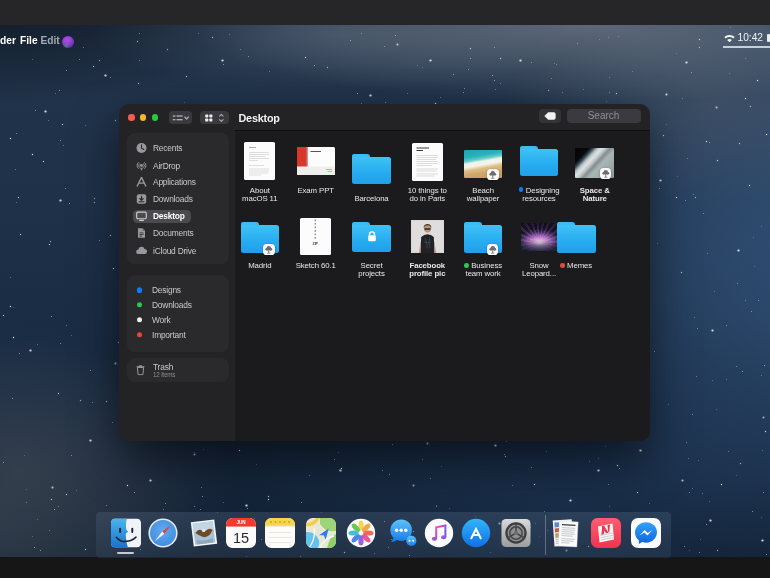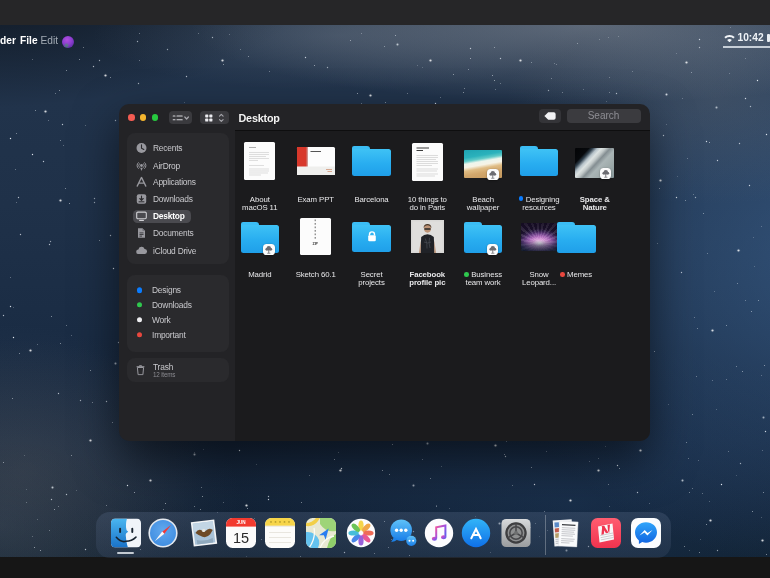--- a/index.html
+++ b/index.html
@@ -67,33 +67,33 @@
 .srow { position:absolute; left:0; width:100%; height:17.2px; }
 .sico { position:absolute; left:17px; top:50%; transform:translateY(-50%); width:11px; height:11px; color:#98989e; }
 .sico svg { display:block; width:11px; height:11px; }
 .stext { position:absolute; left:34px; top:50%; transform:translateY(-50%); font-size:8.4px; letter-spacing:-0.2px; color:#c9c9cd; white-space:nowrap; }
 #s-sel { left:14px; top:106.6px; width:57.5px; height:13px; border-radius:4.5px; background:#4a4a4f; }
 .sdot { position:absolute; left:17.5px; top:50%; transform:translateY(-50%); width:5.4px; height:5.4px; border-radius:50%; }
 
 
 .cell { position:absolute; width:56px; text-align:center; color:#e8e8ea; font-size:7.8px; line-height:8.4px; letter-spacing:-0.1px; }
 .icoArea { position:relative; width:56px; height:42px; }
-.lbl { position:relative; margin-top:12px; }
+.lbl { position:relative; margin-top:3px; }
 .ldot { display:inline-block; width:4.6px; height:4.6px; border-radius:50%; margin-right:2.5px; vertical-align:0.5px; }
 
 
 .doc { position:absolute; background:#fcfcfc; border-radius:1.5px; }
 .folder { position:absolute; }
 .folder .ftab { position:absolute; left:0; top:0; width:47%; height:7px; border-radius:2px 3px 0 0; background:#3bbdf4; }
 .folder .fbody { position:absolute; left:0; top:3px; width:100%; bottom:0; border-radius:2.5px; background:linear-gradient(180deg,#3fc2f5 0%,#28adf0 55%,#1f9fe9 100%); }
 .badge { position:absolute; width:11.6px; height:11.6px; border-radius:3.6px; background:#fbfbfb; box-shadow:0 0.5px 1.5px rgba(0,0,0,0.5); }
 .badge svg { display:block; width:11.6px; height:11.6px; }
 
 
-#dock { left:96px; top:511.5px; width:575px; height:46px; border-radius:14px;
+#dock { left:96px; top:511.5px; width:575px; height:46px; border-radius:4px;
  background:linear-gradient(180deg, rgba(82,100,128,0.35), rgba(58,74,100,0.32)); }
 .dicon { position:absolute; top:6.5px; width:30px; height:30px; }
 .dicon svg { display:block; width:30px; height:30px; }
 #dock-ind { position:absolute; left:20.5px; top:40.8px; width:17px; height:2px; border-radius:1px; background:#c3cad2; }
 #dock-sep { position:absolute; left:449px; top:3px; width:1px; height:40px; background:rgba(255,255,255,0.28); }
 #stars1{box-shadow:349px 323px 0 0 rgba(240,246,252,0.67),359px 296px 0 0 rgba(240,246,252,0.53),143px 298px 0 0 rgba(240,246,252,0.54),609px 77px 0 0 rgba(240,246,252,0.41),71px 455px 0 0 rgba(240,246,252,0.57),34px 547px 0 0 rgba(240,246,252,0.69),503px 353px 0 0 rgba(240,246,252,0.35),13px 307px 0 0 rgba(240,246,252,0.31),148px 155px 0 0 rgba(240,246,252,0.29),357px 260px 0 0 rgba(240,246,252,0.63),400px 366px 0 0 rgba(240,246,252,0.49),509px 269px 0 0 rgba(240,246,252,0.40),766px 554px 0 0 rgba(240,246,252,0.63),544px 194px 0 0 rgba(240,246,252,0.38),223px 64px 0 0 rgba(240,246,252,0.60),309px 475px 0 0 rgba(240,246,252,0.44),736px 475px 0 0 rgba(240,246,252,0.28),163px 509px 0 0 rgba(240,246,252,0.48),753px 237px 0 0 rgba(240,246,252,0.31),484px 439px 0 0 rgba(240,246,252,0.39),69px 203px 0 0 rgba(240,246,252,0.68),583px 89px 0 0 rgba(240,246,252,0.38),79px 59px 0 0 rgba(240,246,252,0.61),138px 323px 0 0 rgba(240,246,252,0.47),148px 414px 0 0 rgba(240,246,252,0.34),495px 89px 0 0 rgba(240,246,252,0.46),165px 170px 0 0 rgba(240,246,252,0.69),617px 188px 0 0 rgba(240,246,252,0.65),163px 236px 0 0 rgba(240,246,252,0.64),494px 80px 0 0 rgba(240,246,252,0.70),165px 164px 0 0 rgba(240,246,252,0.60),254px 184px 0 0 rgba(240,246,252,0.31),71px 335px 0 0 rgba(240,246,252,0.38),463px 224px 0 0 rgba(240,246,252,0.47),737px 283px 0 0 rgba(240,246,252,0.52),666px 124px 0 0 rgba(240,246,252,0.34),698px 460px 0 0 rgba(240,246,252,0.38),147px 418px 0 0 rgba(240,246,252,0.67),153px 530px 0 0 rgba(240,246,252,0.65),464px 250px 0 0 rgba(240,246,252,0.32),32px 536px 0 0 rgba(240,246,252,0.38),542px 163px 0 0 rgba(240,246,252,0.63),459px 182px 0 0 rgba(240,246,252,0.35),554px 63px 0 0 rgba(240,246,252,0.38),430px 478px 0 0 rgba(240,246,252,0.54),217px 512px 0 0 rgba(240,246,252,0.37),15px 169px 0 0 rgba(240,246,252,0.47),48px 120px 0 0 rgba(240,246,252,0.43),440px 97px 0 0 rgba(240,246,252,0.43),684px 546px 0 0 rgba(240,246,252,0.56),531px 336px 0 0 rgba(240,246,252,0.34),29px 36px 0 0 rgba(240,246,252,0.66),539px 536px 0 0 rgba(240,246,252,0.29),489px 282px 0 0 rgba(240,246,252,0.59),246px 556px 0 0 rgba(240,246,252,0.31),420px 417px 0 0 rgba(240,246,252,0.66),567px 399px 0 0 rgba(240,246,252,0.61),703px 213px 0 0 rgba(240,246,252,0.57),692px 488px 0 0 rgba(240,246,252,0.46),608px 484px 0 0 rgba(240,246,252,0.52),481px 229px 0 0 rgba(240,246,252,0.52),468px 69px 0 0 rgba(240,246,252,0.55),763px 492px 0 0 rgba(240,246,252,0.59),300px 416px 0 0 rgba(240,246,252,0.52),339px 470px 0 0 rgba(240,246,252,0.32),577px 43px 0 0 rgba(240,246,252,0.53),370px 149px 0 0 rgba(240,246,252,0.57),383px 352px 0 0 rgba(240,246,252,0.67),198px 33px 0 0 rgba(240,246,252,0.41),521px 134px 0 0 rgba(240,246,252,0.35),696px 376px 0 0 rgba(240,246,252,0.47),685px 200px 0 0 rgba(240,246,252,0.56),154px 255px 0 0 rgba(240,246,252,0.62),702px 493px 0 0 rgba(240,246,252,0.44),449px 194px 0 0 rgba(240,246,252,0.34),382px 470px 0 0 rgba(240,246,252,0.64),547px 530px 0 0 rgba(240,246,252,0.40),132px 265px 0 0 rgba(240,246,252,0.40),166px 246px 0 0 rgba(240,246,252,0.54),380px 194px 0 0 rgba(240,246,252,0.63),754px 266px 0 0 rgba(240,246,252,0.31),26px 489px 0 0 rgba(240,246,252,0.30),545px 329px 0 0 rgba(240,246,252,0.41),608px 37px 0 0 rgba(240,246,252,0.34),350px 40px 0 0 rgba(240,246,252,0.63),184px 102px 0 0 rgba(240,246,252,0.30),484px 263px 0 0 rgba(240,246,252,0.54),504px 454px 0 0 rgba(240,246,252,0.68),526px 132px 0 0 rgba(240,246,252,0.48),139px 33px 0 0 rgba(240,246,252,0.48),549px 122px 0 0 rgba(240,246,252,0.39),267px 396px 0 0 rgba(240,246,252,0.50),473px 427px 0 0 rgba(240,246,252,0.45),609px 506px 0 0 rgba(240,246,252,0.32),716px 409px 0 0 rgba(240,246,252,0.33),349px 358px 0 0 rgba(240,246,252,0.66),291px 328px 0 0 rgba(240,246,252,0.65),612px 527px 0 0 rgba(240,246,252,0.47),501px 135px 0 0 rgba(240,246,252,0.58),629px 366px 0 0 rgba(240,246,252,0.58),165px 503px 0 0 rgba(240,246,252,0.69),751px 311px 0 0 rgba(240,246,252,0.61),247px 508px 0 0 rgba(240,246,252,0.64),269px 71px 0 0 rgba(240,246,252,0.47),424px 433px 0 0 rgba(240,246,252,0.48),24px 455px 0 0 rgba(240,246,252,0.31),615px 118px 0 0 rgba(240,246,252,0.42),606px 101px 0 0 rgba(240,246,252,0.34),398px 410px 0 0 rgba(240,246,252,0.63),530px 527px 0 0 rgba(240,246,252,0.49),729px 73px 0 0 rgba(240,246,252,0.37),405px 180px 0 0 rgba(240,246,252,0.59),491px 304px 0 0 rgba(240,246,252,0.63),431px 192px 0 0 rgba(240,246,252,0.44),649px 503px 0 0 rgba(240,246,252,0.37),654px 539px 0 0 rgba(240,246,252,0.50),441px 133px 0 0 rgba(240,246,252,0.51),387px 347px 0 0 rgba(240,246,252,0.29),745px 300px 0 0 rgba(240,246,252,0.45),616px 325px 0 0 rgba(240,246,252,0.49),531px 62px 0 0 rgba(240,246,252,0.51),319px 533px 0 0 rgba(240,246,252,0.67),208px 277px 0 0 rgba(240,246,252,0.33),334px 459px 0 0 rgba(240,246,252,0.66),367px 195px 0 0 rgba(240,246,252,0.36),475px 516px 0 0 rgba(240,246,252,0.33),599px 39px 0 0 rgba(240,246,252,0.36),176px 390px 0 0 rgba(240,246,252,0.42),274px 355px 0 0 rgba(240,246,252,0.32),562px 92px 0 0 rgba(240,246,252,0.49),194px 132px 0 0 rgba(240,246,252,0.50),337px 226px 0 0 rgba(240,246,252,0.45),407px 111px 0 0 rgba(240,246,252,0.37),486px 365px 0 0 rgba(240,246,252,0.50),654px 351px 0 0 rgba(240,246,252,0.64),180px 419px 0 0 rgba(240,246,252,0.62),693px 194px 0 0 rgba(240,246,252,0.41),709px 142px 0 0 rgba(240,246,252,0.70),682px 98px 0 0 rgba(240,246,252,0.38),559px 164px 0 0 rgba(240,246,252,0.32),639px 250px 0 0 rgba(240,246,252,0.61),99px 240px 0 0 rgba(240,246,252,0.57),16px 133px 0 0 rgba(240,246,252,0.57),700px 539px 0 0 rgba(240,246,252,0.33),389px 428px 0 0 rgba(240,246,252,0.49),527px 127px 0 0 rgba(240,246,252,0.31),83px 47px 0 0 rgba(240,246,252,0.51),396px 328px 0 0 rgba(240,246,252,0.34),143px 135px 0 0 rgba(240,246,252,0.63),761px 517px 0 0 rgba(240,246,252,0.32),49px 530px 0 0 rgba(240,246,252,0.47),588px 200px 0 0 rgba(240,246,252,0.48),397px 255px 0 0 rgba(240,246,252,0.53),12px 398px 0 0 rgba(240,246,252,0.63),141px 267px 0 0 rgba(240,246,252,0.59),312px 130px 0 0 rgba(240,246,252,0.35),395px 35px 0 0 rgba(240,246,252,0.66),616px 400px 0 0 rgba(240,246,252,0.64),484px 241px 0 0 rgba(240,246,252,0.53),388px 547px 0 0 rgba(240,246,252,0.62),200px 509px 0 0 rgba(240,246,252,0.59),598px 458px 0 0 rgba(240,246,252,0.45),689px 492px 0 0 rgba(240,246,252,0.57),590px 432px 0 0 rgba(240,246,252,0.45),556px 64px 0 0 rgba(240,246,252,0.42),361px 33px 0 0 rgba(240,246,252,0.43),491px 357px 0 0 rgba(240,246,252,0.38),726px 379px 0 0 rgba(240,246,252,0.42),507px 328px 0 0 rgba(240,246,252,0.50),300px 556px 0 0 rgba(240,246,252,0.55),539px 430px 0 0 rgba(240,246,252,0.69),19px 353px 0 0 rgba(240,246,252,0.59),199px 239px 0 0 rgba(240,246,252,0.30),152px 226px 0 0 rgba(240,246,252,0.32),194px 506px 0 0 rgba(240,246,252,0.51),391px 539px 0 0 rgba(240,246,252,0.52),764px 365px 0 0 rgba(240,246,252,0.62),60px 343px 0 0 rgba(240,246,252,0.60),37px 519px 0 0 rgba(240,246,252,0.35),363px 116px 0 0 rgba(240,246,252,0.49),470px 58px 0 0 rgba(240,246,252,0.68),324px 306px 0 0 rgba(240,246,252,0.53),282px 178px 0 0 rgba(240,246,252,0.56),431px 177px 0 0 rgba(240,246,252,0.58),229px 34px 0 0 rgba(240,246,252,0.38),35px 110px 0 0 rgba(240,246,252,0.60),301px 502px 0 0 rgba(240,246,252,0.59),40px 550px 0 0 rgba(240,246,252,0.68),58px 506px 0 0 rgba(240,246,252,0.46),368px 542px 0 0 rgba(240,246,252,0.38),403px 523px 0 0 rgba(240,246,252,0.58),361px 545px 0 0 rgba(240,246,252,0.62),464px 88px 0 0 rgba(240,246,252,0.54),351px 135px 0 0 rgba(240,246,252,0.30),407px 93px 0 0 rgba(240,246,252,0.47),514px 268px 0 0 rgba(240,246,252,0.39),448px 249px 0 0 rgba(240,246,252,0.61),409px 555px 0 0 rgba(240,246,252,0.68),564px 153px 0 0 rgba(240,246,252,0.33),686px 442px 0 0 rgba(240,246,252,0.54),277px 171px 0 0 rgba(240,246,252,0.57),435px 340px 0 0 rgba(240,246,252,0.55),579px 127px 0 0 rgba(240,246,252,0.38),752px 511px 0 0 rgba(240,246,252,0.65),32px 59px 0 0 rgba(240,246,252,0.39),328px 357px 0 0 rgba(240,246,252,0.32),417px 65px 0 0 rgba(240,246,252,0.32),520px 318px 0 0 rgba(240,246,252,0.55),288px 280px 0 0 rgba(240,246,252,0.37),265px 421px 0 0 rgba(240,246,252,0.63),59px 90px 0 0 rgba(240,246,252,0.62),480px 434px 0 0 rgba(240,246,252,0.37),327px 164px 0 0 rgba(240,246,252,0.62),285px 373px 0 0 rgba(240,246,252,0.70),251px 317px 0 0 rgba(240,246,252,0.59),707px 253px 0 0 rgba(240,246,252,0.44),76px 490px 0 0 rgba(240,246,252,0.31),66px 325px 0 0 rgba(240,246,252,0.48),527px 185px 0 0 rgba(240,246,252,0.61),60px 140px 0 0 rgba(240,246,252,0.56),65px 188px 0 0 rgba(240,246,252,0.58),534px 177px 0 0 rgba(240,246,252,0.34),276px 411px 0 0 rgba(240,246,252,0.43),92px 402px 0 0 rgba(240,246,252,0.52),706px 524px 0 0 rgba(240,246,252,0.66),338px 452px 0 0 rgba(240,246,252,0.41),245px 238px 0 0 rgba(240,246,252,0.67),687px 158px 0 0 rgba(240,246,252,0.43),282px 219px 0 0 rgba(240,246,252,0.45),299px 130px 0 0 rgba(240,246,252,0.52),613px 313px 0 0 rgba(240,246,252,0.63),433px 120px 0 0 rgba(240,246,252,0.60),677px 176px 0 0 rgba(240,246,252,0.29),397px 315px 0 0 rgba(240,246,252,0.52),742px 371px 0 0 rgba(240,246,252,0.62),51px 316px 0 0 rgba(240,246,252,0.61),66px 70px 0 0 rgba(240,246,252,0.59),691px 72px 0 0 rgba(240,246,252,0.55),112px 422px 0 0 rgba(240,246,252,0.55),190px 144px 0 0 rgba(240,246,252,0.60),402px 432px 0 0 rgba(240,246,252,0.45),261px 539px 0 0 rgba(240,246,252,0.56),380px 311px 0 0 rgba(240,246,252,0.58),544px 511px 0 0 rgba(240,246,252,0.45),635px 380px 0 0 rgba(240,246,252,0.64),619px 468px 0 0 rgba(240,246,252,0.65),736px 366px 0 0 rgba(240,246,252,0.50),546px 451px 0 0 rgba(240,246,252,0.46),324px 104px 0 0 rgba(240,246,252,0.59),761px 226px 0 0 rgba(240,246,252,0.35),159px 252px 0 0 rgba(240,246,252,0.40),745px 58px 0 0 rgba(240,246,252,0.41),90px 370px 0 0 rgba(240,246,252,0.61),139px 60px 0 0 rgba(240,246,252,0.47),449px 508px 0 0 rgba(240,246,252,0.30),85px 125px 0 0 rgba(240,246,252,0.37),182px 406px 0 0 rgba(240,246,252,0.53),174px 125px 0 0 rgba(240,246,252,0.40),134px 428px 0 0 rgba(240,246,252,0.41),422px 459px 0 0 rgba(240,246,252,0.48),202px 496px 0 0 rgba(240,246,252,0.66),264px 317px 0 0 rgba(240,246,252,0.68),372px 144px 0 0 rgba(240,246,252,0.30),728px 451px 0 0 rgba(240,246,252,0.44),406px 300px 0 0 rgba(240,246,252,0.40),761px 375px 0 0 rgba(240,246,252,0.38),10px 277px 0 0 rgba(240,246,252,0.44),612px 404px 0 0 rgba(240,246,252,0.53),122px 110px 0 0 rgba(240,246,252,0.42),201px 487px 0 0 rgba(240,246,252,0.50),490px 552px 0 0 rgba(240,246,252,0.39),411px 107px 0 0 rgba(240,246,252,0.60),3px 462px 0 0 rgba(240,246,252,0.64),632px 71px 0 0 rgba(240,246,252,0.39),551px 78px 0 0 rgba(240,246,252,0.48),361px 532px 0 0 rgba(240,246,252,0.53),659px 188px 0 0 rgba(240,246,252,0.61),321px 512px 0 0 rgba(240,246,252,0.32),635px 137px 0 0 rgba(240,246,252,0.51),405px 110px 0 0 rgba(240,246,252,0.63),241px 191px 0 0 rgba(240,246,252,0.31),236px 274px 0 0 rgba(240,246,252,0.58),278px 390px 0 0 rgba(240,246,252,0.32),304px 271px 0 0 rgba(240,246,252,0.69),638px 373px 0 0 rgba(240,246,252,0.29),291px 403px 0 0 rgba(240,246,252,0.38),434px 269px 0 0 rgba(240,246,252,0.28),762px 450px 0 0 rgba(240,246,252,0.37),474px 181px 0 0 rgba(240,246,252,0.44),415px 185px 0 0 rgba(240,246,252,0.42),302px 380px 0 0 rgba(240,246,252,0.39),155px 414px 0 0 rgba(240,246,252,0.42),726px 325px 0 0 rgba(240,246,252,0.58),256px 464px 0 0 rgba(240,246,252,0.32),110px 77px 0 0 rgba(240,246,252,0.56),545px 122px 0 0 rgba(240,246,252,0.45),643px 341px 0 0 rgba(240,246,252,0.32),176px 110px 0 0 rgba(240,246,252,0.33),314px 65px 0 0 rgba(240,246,252,0.67),329px 298px 0 0 rgba(240,246,252,0.55),589px 461px 0 0 rgba(240,246,252,0.44),256px 245px 0 0 rgba(240,246,252,0.29),309px 397px 0 0 rgba(240,246,252,0.69),607px 376px 0 0 rgba(240,246,252,0.54),16px 202px 0 0 rgba(240,246,252,0.42),500px 83px 0 0 rgba(240,246,252,0.44),392px 444px 0 0 rgba(240,246,252,0.63),470px 111px 0 0 rgba(240,246,252,0.60),694px 317px 0 0 rgba(240,246,252,0.43),385px 102px 0 0 rgba(240,246,252,0.58),758px 300px 0 0 rgba(240,246,252,0.58),642px 131px 0 0 rgba(240,246,252,0.68),482px 132px 0 0 rgba(240,246,252,0.31),189px 332px 0 0 rgba(240,246,252,0.57),254px 518px 0 0 rgba(240,246,252,0.43),357px 93px 0 0 rgba(240,246,252,0.69),106px 505px 0 0 rgba(240,246,252,0.51),432px 323px 0 0 rgba(240,246,252,0.39),699px 552px 0 0 rgba(240,246,252,0.62),463px 92px 0 0 rgba(240,246,252,0.63),223px 502px 0 0 rgba(240,246,252,0.38),441px 466px 0 0 rgba(240,246,252,0.36),422px 67px 0 0 rgba(240,246,252,0.29),140px 549px 0 0 rgba(240,246,252,0.67),506px 190px 0 0 rgba(240,246,252,0.56),567px 229px 0 0 rgba(240,246,252,0.53),618px 36px 0 0 rgba(240,246,252,0.36),361px 103px 0 0 rgba(240,246,252,0.44),438px 119px 0 0 rgba(240,246,252,0.50),204px 327px 0 0 rgba(240,246,252,0.42),494px 47px 0 0 rgba(240,246,252,0.56),113px 534px 0 0 rgba(240,246,252,0.53),362px 245px 0 0 rgba(240,246,252,0.54),530px 428px 0 0 rgba(240,246,252,0.60),374px 553px 0 0 rgba(240,246,252,0.63),657px 243px 0 0 rgba(240,246,252,0.46),436px 506px 0 0 rgba(240,246,252,0.50),404px 256px 0 0 rgba(240,246,252,0.66),248px 56px 0 0 rgba(240,246,252,0.58),692px 414px 0 0 rgba(240,246,252,0.53),578px 188px 0 0 rgba(240,246,252,0.53),55px 93px 0 0 rgba(240,246,252,0.47),387px 237px 0 0 rgba(240,246,252,0.30),534px 305px 0 0 rgba(240,246,252,0.38),237px 236px 0 0 rgba(240,246,252,0.38),54px 509px 0 0 rgba(240,246,252,0.69),512px 485px 0 0 rgba(240,246,252,0.46),619px 144px 0 0 rgba(240,246,252,0.59),436px 505px 0 0 rgba(240,246,252,0.32),609px 92px 0 0 rgba(240,246,252,0.51),730px 27px 0 0 rgba(240,246,252,0.38),231px 199px 0 0 rgba(240,246,252,0.31),688px 458px 0 0 rgba(240,246,252,0.45),275px 337px 0 0 rgba(240,246,252,0.30),26px 502px 0 0 rgba(240,246,252,0.41),384px 521px 0 0 rgba(240,246,252,0.69),364px 136px 0 0 rgba(240,246,252,0.40),709px 501px 0 0 rgba(240,246,252,0.36),644px 214px 0 0 rgba(240,246,252,0.48),134px 492px 0 0 rgba(240,246,252,0.70),157px 362px 0 0 rgba(240,246,252,0.36),676px 53px 0 0 rgba(240,246,252,0.32),558px 193px 0 0 rgba(240,246,252,0.66),668px 404px 0 0 rgba(240,246,252,0.34),535px 523px 0 0 rgba(240,246,252,0.47),63px 145px 0 0 rgba(240,246,252,0.41),546px 131px 0 0 rgba(240,246,252,0.36),182px 379px 0 0 rgba(240,246,252,0.61),287px 377px 0 0 rgba(240,246,252,0.65),454px 148px 0 0 rgba(240,246,252,0.41),712px 380px 0 0 rgba(240,246,252,0.40),492px 75px 0 0 rgba(240,246,252,0.69),339px 306px 0 0 rgba(240,246,252,0.50),37px 344px 0 0 rgba(240,246,252,0.40),194px 452px 0 0 rgba(240,246,252,0.32),220px 427px 0 0 rgba(240,246,252,0.38),216px 317px 0 0 rgba(240,246,252,0.36),689px 550px 0 0 rgba(240,246,252,0.29),356px 424px 0 0 rgba(240,246,252,0.44),714px 291px 0 0 rgba(240,246,252,0.36),428px 368px 0 0 rgba(240,246,252,0.43),506px 441px 0 0 rgba(240,246,252,0.50),389px 474px 0 0 rgba(240,246,252,0.57),401px 530px 0 0 rgba(240,246,252,0.35),599px 114px 0 0 rgba(240,246,252,0.54),182px 260px 0 0 rgba(240,246,252,0.60),605px 446px 0 0 rgba(240,246,252,0.38),377px 144px 0 0 rgba(240,246,252,0.52),384px 46px 0 0 rgba(240,246,252,0.53),549px 330px 0 0 rgba(240,246,252,0.65),140px 107px 0 0 rgba(240,246,252,0.29),382px 257px 0 0 rgba(240,246,252,0.47),203px 449px 0 0 rgba(240,246,252,0.31),697px 328px 0 0 rgba(240,246,252,0.51),608px 153px 0 0 rgba(240,246,252,0.34),240px 49px 0 0 rgba(240,246,252,0.41),478px 305px 0 0 rgba(240,246,252,0.39),453px 74px 0 0 rgba(240,246,252,0.62),133px 162px 0 0 rgba(240,246,252,0.35),531px 467px 0 0 rgba(240,246,252,0.61);}
 #stars2{box-shadow:49px 244px 0 0.2px rgba(238,244,252,0.70),168px 540px 0 0.2px rgba(238,244,252,0.57),377px 430px 0 0.2px rgba(238,244,252,0.94),113px 268px 0 0.2px rgba(238,244,252,0.85),32px 154px 0 0.2px rgba(238,244,252,0.91),110px 235px 0 0.2px rgba(238,244,252,0.67),327px 67px 0 0.2px rgba(238,244,252,0.56),765px 431px 0 0.2px rgba(238,244,252,0.84),178px 161px 0 0.2px rgba(238,244,252,0.77),187px 271px 0 0.2px rgba(238,244,252,0.92),281px 205px 0 0.2px rgba(238,244,252,0.94),470px 48px 0 0.2px rgba(238,244,252,0.71),500px 58px 0 0.2px rgba(238,244,252,0.69),534px 484px 0 0.2px rgba(238,244,252,0.79),681px 272px 0 0.2px rgba(238,244,252,0.71),648px 229px 0 0.2px rgba(238,244,252,0.86),167px 211px 0 0.2px rgba(238,244,252,0.62),423px 114px 0 0.2px rgba(238,244,252,0.63),166px 274px 0 0.2px rgba(238,244,252,0.67),344px 552px 0 0.2px rgba(238,244,252,0.82),663px 135px 0 0.2px rgba(238,244,252,0.70),58px 393px 0 0.2px rgba(238,244,252,0.70),212px 37px 0 0.2px rgba(238,244,252,0.62),203px 235px 0 0.2px rgba(238,244,252,0.92),550px 169px 0 0.2px rgba(238,244,252,0.69),120px 522px 0 0.2px rgba(238,244,252,0.69),589px 410px 0 0.2px rgba(238,244,252,0.91),18px 197px 0 0.2px rgba(238,244,252,0.70),66px 494px 0 0.2px rgba(238,244,252,0.68),592px 302px 0 0.2px rgba(238,244,252,0.57),304px 153px 0 0.2px rgba(238,244,252,0.57),118px 342px 0 0.2px rgba(238,244,252,0.56),241px 251px 0 0.2px rgba(238,244,252,0.77),106px 401px 0 0.2px rgba(238,244,252,0.65),558px 379px 0 0.2px rgba(238,244,252,0.61),159px 175px 0 0.2px rgba(238,244,252,0.84),312px 231px 0 0.2px rgba(238,244,252,0.90),175px 182px 0 0.2px rgba(238,244,252,0.69),167px 49px 0 0.2px rgba(238,244,252,0.56),485px 326px 0 0.2px rgba(238,244,252,0.87),749px 185px 0 0.2px rgba(238,244,252,0.82),706px 141px 0 0.2px rgba(238,244,252,0.83),513px 532px 0 0.2px rgba(238,244,252,0.90),182px 362px 0 0.2px rgba(238,244,252,0.59),330px 235px 0 0.2px rgba(238,244,252,0.57),296px 201px 0 0.2px rgba(238,244,252,0.75),216px 111px 0 0.2px rgba(238,244,252,0.71),366px 115px 0 0.2px rgba(238,244,252,0.82),186px 76px 0 0.2px rgba(238,244,252,0.69),325px 107px 0 0.2px rgba(238,244,252,0.78),539px 320px 0 0.2px rgba(238,244,252,0.83),20px 234px 0 0.2px rgba(238,244,252,0.70),50px 241px 0 0.2px rgba(238,244,252,0.57),382px 337px 0 0.2px rgba(238,244,252,0.74),251px 161px 0 0.2px rgba(238,244,252,0.56),268px 499px 0 0.2px rgba(238,244,252,0.78),203px 380px 0 0.2px rgba(238,244,252,0.62),361px 352px 0 0.2px rgba(238,244,252,0.93),280px 332px 0 0.2px rgba(238,244,252,0.93),593px 359px 0 0.2px rgba(238,244,252,0.80),317px 247px 0 0.2px rgba(238,244,252,0.66),637px 492px 0 0.2px rgba(238,244,252,0.70),699px 47px 0 0.2px rgba(238,244,252,0.60),390px 190px 0 0.2px rgba(238,244,252,0.69),750px 106px 0 0.2px rgba(238,244,252,0.63),177px 387px 0 0.2px rgba(238,244,252,0.64),3px 315px 0 0.2px rgba(238,244,252,0.71),185px 288px 0 0.2px rgba(238,244,252,0.81),422px 357px 0 0.2px rgba(238,244,252,0.77),639px 540px 0 0.2px rgba(238,244,252,0.68),268px 496px 0 0.2px rgba(238,244,252,0.68),550px 395px 0 0.2px rgba(238,244,252,0.82),740px 463px 0 0.2px rgba(238,244,252,0.61),478px 287px 0 0.2px rgba(238,244,252,0.78),285px 178px 0 0.2px rgba(238,244,252,0.85),411px 152px 0 0.2px rgba(238,244,252,0.65),251px 121px 0 0.2px rgba(238,244,252,0.76),99px 60px 0 0.2px rgba(238,244,252,0.58),80px 400px 0 0.2px rgba(238,244,252,0.60),348px 435px 0 0.2px rgba(238,244,252,0.74),127px 485px 0 0.2px rgba(238,244,252,0.90),43px 161px 0 0.2px rgba(238,244,252,0.75),612px 235px 0 0.2px rgba(238,244,252,0.84),195px 406px 0 0.2px rgba(238,244,252,0.68),258px 429px 0 0.2px rgba(238,244,252,0.89),637px 327px 0 0.2px rgba(238,244,252,0.72),544px 357px 0 0.2px rgba(238,244,252,0.88),616px 93px 0 0.2px rgba(238,244,252,0.70),515px 149px 0 0.2px rgba(238,244,252,0.62),13px 337px 0 0.2px rgba(238,244,252,0.93),745px 98px 0 0.2px rgba(238,244,252,0.83),323px 361px 0 0.2px rgba(238,244,252,0.71),717px 550px 0 0.2px rgba(238,244,252,0.57),548px 90px 0 0.2px rgba(238,244,252,0.57),221px 414px 0 0.2px rgba(238,244,252,0.95),94px 202px 0 0.2px rgba(238,244,252,0.56),418px 283px 0 0.2px rgba(238,244,252,0.70),239px 450px 0 0.2px rgba(238,244,252,0.89),219px 234px 0 0.2px rgba(238,244,252,0.80),588px 546px 0 0.2px rgba(238,244,252,0.71),534px 316px 0 0.2px rgba(238,244,252,0.87),115px 120px 0 0.2px rgba(238,244,252,0.59),717px 160px 0 0.2px rgba(238,244,252,0.75),94px 198px 0 0.2px rgba(238,244,252,0.56),435px 103px 0 0.2px rgba(238,244,252,0.80),212px 147px 0 0.2px rgba(238,244,252,0.74),282px 164px 0 0.2px rgba(238,244,252,0.57),51px 499px 0 0.2px rgba(238,244,252,0.67),62px 124px 0 0.2px rgba(238,244,252,0.74),766px 134px 0 0.2px rgba(238,244,252,0.90),373px 246px 0 0.2px rgba(238,244,252,0.87),305px 57px 0 0.2px rgba(238,244,252,0.77),505px 357px 0 0.2px rgba(238,244,252,0.66),721px 484px 0 0.2px rgba(238,244,252,0.95),341px 468px 0 0.2px rgba(238,244,252,0.84),137px 41px 0 0.2px rgba(238,244,252,0.62),93px 66px 0 0.2px rgba(238,244,252,0.69),579px 191px 0 0.2px rgba(238,244,252,0.76),10px 138px 0 0.2px rgba(238,244,252,0.93),10px 306px 0 0.2px rgba(238,244,252,0.87),609px 416px 0 0.2px rgba(238,244,252,0.71),617px 465px 0 0.2px rgba(238,244,252,0.86),757px 80px 0 0.2px rgba(238,244,252,0.93),310px 400px 0 0.2px rgba(238,244,252,0.65),699px 39px 0 0.2px rgba(238,244,252,0.78),176px 232px 0 0.2px rgba(238,244,252,0.70),505px 456px 0 0.2px rgba(238,244,252,0.70),491px 214px 0 0.2px rgba(238,244,252,0.66),695px 197px 0 0.2px rgba(238,244,252,0.59),258px 419px 0 0.2px rgba(238,244,252,0.63),571px 316px 0 0.2px rgba(238,244,252,0.82),138px 83px 0 0.2px rgba(238,244,252,0.61),270px 255px 0 0.2px rgba(238,244,252,0.55),387px 240px 0 0.2px rgba(238,244,252,0.68),413px 531px 0 0.2px rgba(238,244,252,0.63),676px 197px 0 0.2px rgba(238,244,252,0.85),85px 549px 0 0.2px rgba(238,244,252,0.72),739px 143px 0 0.2px rgba(238,244,252,0.71),543px 121px 0 0.2px rgba(238,244,252,0.66),521px 528px 0 0.2px rgba(238,244,252,0.68);}
 #stars3{box-shadow:45px 111px 0.8px 0.6px rgba(255,255,255,0.95),222px 60px 0.8px 0.6px rgba(255,255,255,0.95),424px 152px 0.8px 0.6px rgba(255,255,255,0.95),495px 445px 0.8px 0.6px rgba(255,255,255,0.95),246px 505px 0.8px 0.6px rgba(255,255,255,0.95),686px 62px 0.8px 0.6px rgba(255,255,255,0.95),738px 250px 0.8px 0.6px rgba(255,255,255,0.95),762px 540px 0.8px 0.6px rgba(255,255,255,0.95),520px 60px 0.8px 0.6px rgba(255,255,255,0.95),660px 180px 0.8px 0.6px rgba(255,255,255,0.95),598px 470px 0.8px 0.6px rgba(255,255,255,0.95),712px 330px 0.8px 0.6px rgba(255,255,255,0.95),150px 480px 0.8px 0.6px rgba(255,255,255,0.95),60px 200px 0.8px 0.6px rgba(255,255,255,0.95),340px 470px 0.8px 0.6px rgba(255,255,255,0.95),30px 350px 0.8px 0.6px rgba(255,255,255,0.95),90px 440px 0.8px 0.6px rgba(255,255,255,0.95),570px 500px 0.8px 0.6px rgba(255,255,255,0.95),640px 450px 0.8px 0.6px rgba(255,255,255,0.95),710px 520px 0.8px 0.6px rgba(255,255,255,0.95),430px 60px 0.8px 0.6px rgba(255,255,255,0.95),370px 95px 0.8px 0.6px rgba(255,255,255,0.95),105px 75px 0.8px 0.6px rgba(255,255,255,0.95),305px 145px 0.8px 0.6px rgba(255,255,255,0.95),143px 216px 0.8px 0.5px rgba(245,250,255,0.95),115px 363px 0.8px 0.5px rgba(245,250,255,0.73),495px 139px 0.8px 0.5px rgba(245,250,255,0.82),682px 480px 0.8px 0.5px rgba(245,250,255,0.82),389px 327px 0.8px 0.5px rgba(245,250,255,0.64),644px 392px 0.8px 0.5px rgba(245,250,255,0.76),512px 249px 0.8px 0.5px rgba(245,250,255,0.73),178px 345px 0.8px 0.5px rgba(245,250,255,0.80),397px 44px 0.8px 0.5px rgba(245,250,255,0.82),344px 341px 0.8px 0.5px rgba(245,250,255,0.81),716px 107px 0.8px 0.5px rgba(245,250,255,0.76),763px 417px 0.8px 0.5px rgba(245,250,255,0.71),566px 550px 0.8px 0.5px rgba(245,250,255,0.74),666px 94px 0.8px 0.5px rgba(245,250,255,0.95),378px 151px 0.8px 0.5px rgba(245,250,255,0.89),499px 523px 0.8px 0.5px rgba(245,250,255,0.89),613px 298px 0.8px 0.5px rgba(245,250,255,0.95),52px 487px 0.8px 0.5px rgba(245,250,255,0.85),194px 454px 0.8px 0.5px rgba(245,250,255,0.76),413px 485px 0.8px 0.5px rgba(245,250,255,0.67),216px 368px 0.8px 0.5px rgba(245,250,255,0.63),427px 443px 0.8px 0.5px rgba(245,250,255,0.77);}
 </style>
 </head>
@@ -102,27 +102,27 @@
   <div class="abs" id="wall"></div>
   <div class="abs" id="stars1"></div>
   <div class="abs" id="stars2"></div>
   <div class="abs" id="stars3"></div>
   <div class="abs" id="topbar"></div>
   <div class="abs" id="botbar"></div>
 
   <div class="abs" id="menubar">
     <span class="mitem" style="left:0px;font-weight:bold;">der</span>
     <span class="mitem" style="left:20px;font-weight:bold;">File</span>
-    <span class="mitem" style="left:40.5px;color:#a2aab4;font-weight:normal;">Edit</span>
+    <span class="mitem" style="left:40.5px;color:#a2aab4;font-weight:bold;">Edit</span>
     <span class="abs" id="mb-dot"></span>
     <svg class="mitem" style="left:724px;top:7.5px;" width="11" height="8.5" viewBox="0 0 11 8.5">
       <path d="M5.5 8.3 L3.1 5.9 A3.9 3.9 0 0 1 7.9 5.9 Z" fill="#f2f5f8"></path>
       <path d="M0.3 3.1 A7.5 7.5 0 0 1 10.7 3.1 L9.3 4.5 A5.6 5.6 0 0 0 1.7 4.5 Z" fill="#f2f5f8"></path>
     </svg>
-    <span class="mitem" style="left:737.5px;top:5.7px;font-weight:bold;color:#eef2f6;">10:42</span>
+    <span class="mitem" style="left:737.5px;top:5.7px;font-weight:normal;color:#eef2f6;">10:42</span>
     <span class="abs" id="mb-line"></span>
     <span class="abs" id="mb-batt"></span>
   </div>
 
   <div class="abs" id="win">
     <div class="abs" id="win-content"></div>
     <div class="abs" id="win-divider"></div>
     <span class="abs tl" id="tl-r"></span>
       <span class="abs tl" id="tl-y"></span>
       <span class="abs tl" id="tl-g"></span>
@@ -274,21 +274,21 @@
                 <rect x="0" y="0" width="9.7" height="28.2" fill="#d8382b"></rect>
                 <rect x="9.7" y="0" width="0.8" height="28.2" fill="#a82a20"></rect>
                 <rect x="0" y="19.5" width="38" height="8.7" fill="#efefed"></rect>
                 <path d="M13.5 4.5 H24" stroke="#555" stroke-width="1.1"></path>
                 <path d="M29 22.5 H35 M30.5 24.5 H35" stroke="#c86" stroke-width="0.7"></path>
               </svg>
         </div>
           </div>
         <div class="abs lbl">Exam PPT</div>
       </div>
-      <div class="abs cell" style="left:224.5px;top:38px;">
+      <div class="abs cell" style="left:224.5px;top:46px;">
         <div class="icoArea">
             <div class="folder" style="left:8.75px;top:4.9px;width:38.5px;height:30px;">
               <div class="ftab"></div>
               <div class="fbody"></div>
             </div>
           </div>
         <div class="abs lbl">Barcelona</div>
       </div>
       <div class="abs cell" style="left:280.3px;top:38px;">
         <div class="icoArea">

